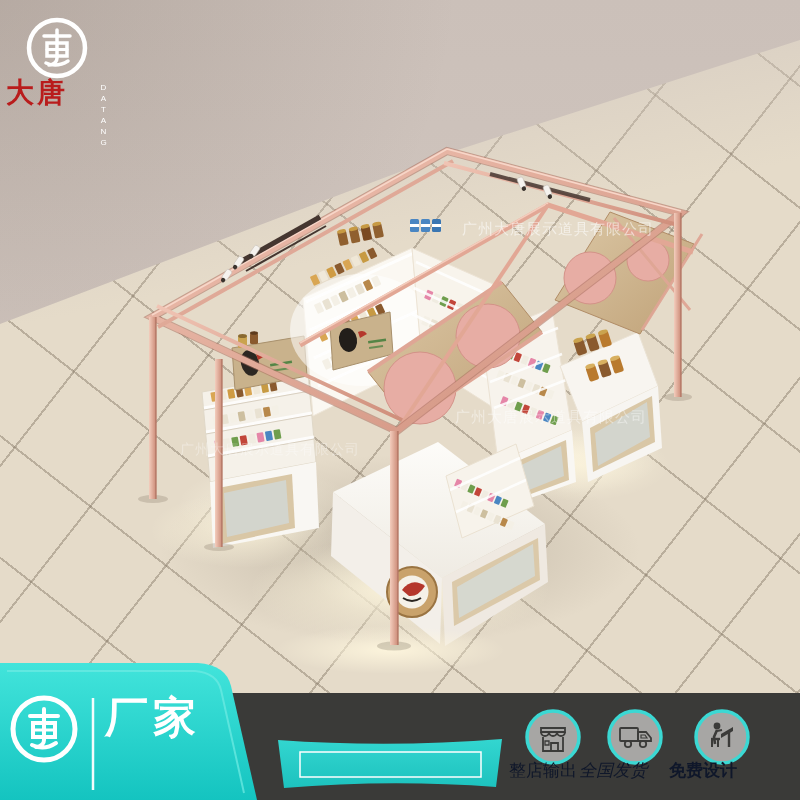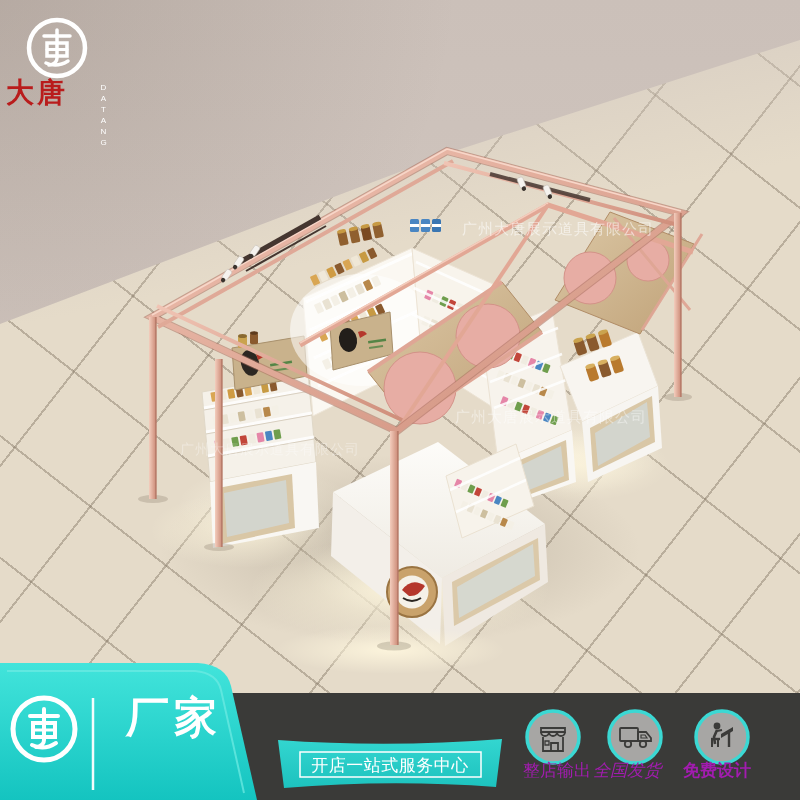--- a/index.html
+++ b/index.html
@@ -27,27 +27,27 @@
   .wm{position:absolute;color:rgba(255,255,255,.55);font-size:15px;letter-spacing:1px;white-space:nowrap;}
   .wm2{color:rgba(255,255,255,.42);}
   .wm3{color:rgba(255,255,255,.34);font-size:14px;}
   
   .brand{position:absolute;left:0;top:0;width:150px;height:140px;color:#fff;}
   .brand-cn{position:absolute;left:6px;top:74px;font-size:28px;font-weight:700;letter-spacing:3px;color:#b91c1c;}
   .brand-en{position:absolute;left:99px;top:83px;font-size:8px;letter-spacing:2px;color:#fff;
     writing-mode:vertical-rl;text-orientation:upright;}
   
   .bottombar{position:absolute;left:0;top:660px;width:800px;height:140px;}
-  .badge-line{position:absolute;left:116px;width:116px;text-align:center;font-size:43px;font-weight:800;
+  .badge-line{position:absolute;left:105px;width:116px;text-align:left;font-size:43px;font-weight:800;
     letter-spacing:5px;color:#fff;line-height:1;}
   .slogan-main{position:absolute;left:270px;top:712px;width:245px;text-align:center;
     font-size:21px;font-weight:600;color:#fff;letter-spacing:.5px;}
   .slogan-sub{position:absolute;left:292px;top:754px;width:196px;text-align:center;
     font-size:17px;color:#fff;letter-spacing:.5px;}
-  .feat-label{position:absolute;top:759px;width:96px;text-align:center;font-size:17px;color:#a21caf;}
+  .feat-label{position:absolute;top:759px;width:96px;text-align:left;font-size:17px;color:#0f172a;}
 </style>
 </head>
 <body>
 
 <div class="canvas">
 
   <div class="floor"></div>
 
   <div class="wall"></div>
 
@@ -375,18 +375,17 @@
         <path d="M-11,2 H-2" stroke="#3b3b39" stroke-width="2.4"></path>
         <path d="M-10,2 V10 M-4,2 V10" stroke="#3b3b39" stroke-width="2"></path>
         <polygon points="-1,-3 11,-10 11,-6 -1,1" fill="#3b3b39"></polygon>
         <path d="M7,-6 V10" stroke="#3b3b39" stroke-width="2.4"></path>
         <path d="M-5,-6 L0,-7" stroke="#3b3b39" stroke-width="2"></path>
       </g>
     </g>
   </svg>
 
   <div class="badge-line" style="top:696px;">厂家</div>
-  <div class="slogan-sub">开店一站式服务中心</div>
   <div class="feat-label" style="left:509px;">整店输出</div>
   <div class="feat-label" style="left:579px;font-style:italic;">全国发货</div>
   <div class="feat-label" style="left:669px;font-weight:bold;">免费设计</div>
 
 </div>
 
 </body></html>

